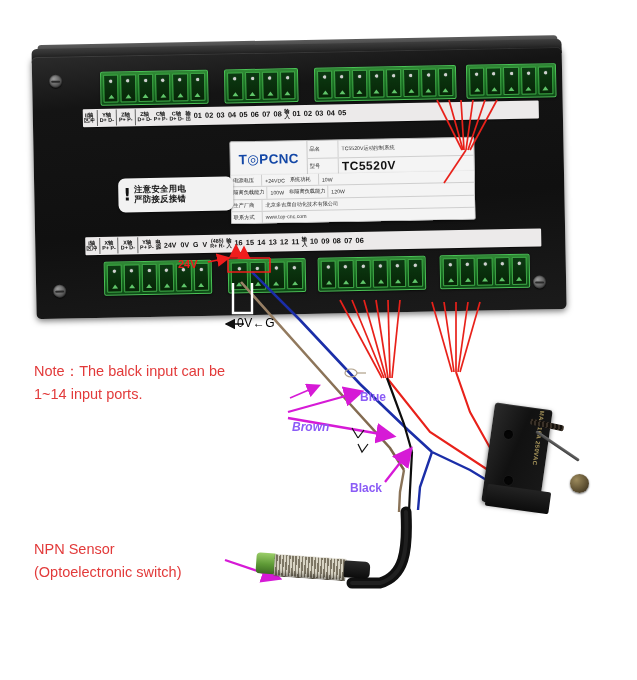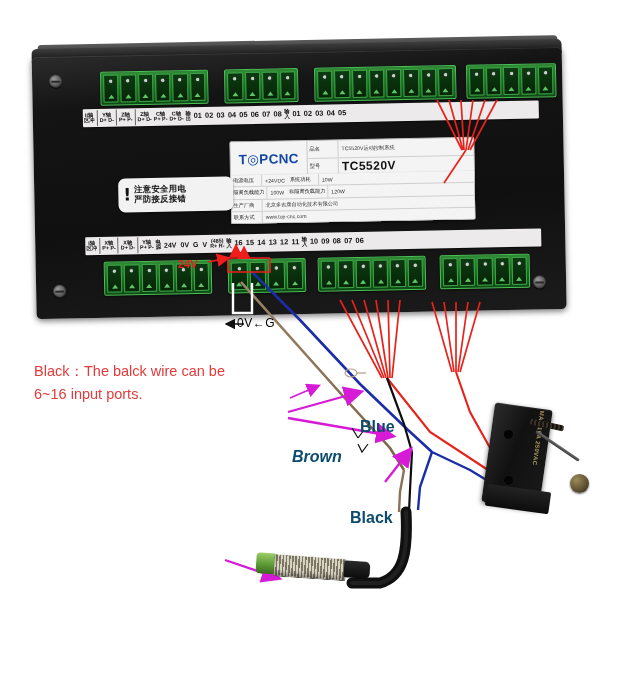--- a/index.html
+++ b/index.html
@@ -73,21 +73,21 @@
   .warn{position:absolute;background:#f2f2f2;border-radius:7px;display:flex;align-items:center;
         padding:2px 5px;box-shadow:0 1px 2px rgba(0,0,0,.5);}
   .warn .bang{font-size:17px;color:#111;font-weight:700;line-height:.8;margin-right:3px;
         font-family:"DejaVu Sans",sans-serif;}
   .warn .wt{display:flex;flex-direction:column;font-size:8.4px;font-weight:700;color:#111;
         line-height:1.18;letter-spacing:.3px;}
 
   
   .note{position:absolute;color:#e23a3a;font-size:14.5px;line-height:1.62;font-weight:400;}
   .npn{position:absolute;color:#e23a3a;font-size:14.5px;line-height:1.62;}
-  .wlabel{position:absolute;color:#0c4a6e;font-size:16px;font-weight:600;margin-top:28px;}
+  .wlabel{position:absolute;color:#8b5cf6;font-size:12px;font-weight:600;}
   .redtag{position:absolute;color:#f01d1d;font-size:11px;font-weight:700;}
   .gv{position:absolute;color:#000;font-size:12px;font-weight:500;letter-spacing:.5px;}
 
   svg.ov{position:absolute;left:0;top:0;width:637px;height:680px;overflow:visible;}
 </style>
 </head>
 <body>
 
 <div id="stage">
 
@@ -454,25 +454,27 @@
                 background:linear-gradient(180deg,#9ccf6a,#5e9a36 55%,#3c6b22);"></div>
     <div style="position:absolute;left:18px;top:4px;width:72px;height:21px;
                 background:repeating-linear-gradient(90deg,#d8d4c4 0 1.6px,#7d7664 1.6px 3.2px);
                 border-top:1px solid #e9e6dc;border-bottom:1px solid #4b4639;border-radius:1px;
                 box-shadow:inset 0 -3px 4px rgba(0,0,0,.35);"></div>
     <div style="position:absolute;left:88px;top:6px;width:26px;height:17px;border-radius:2px 5px 5px 2px;
                 background:linear-gradient(180deg,#2a2a2a,#0b0b0b);"></div>
   </div>
 
   <div class="note" style="left:34px;top:360px;width:250px;">
-    <div>Black：The balck wire can be</div>
-    <div>6~16 input ports.</div>
+    <div>Note：The balck input can be</div>
+    <div>1~14 input ports.</div>
   </div>
 
   <div class="npn" style="left:34px;top:538px;width:220px;">
+    <div>NPN Sensor</div>
+    <div>(Optoelectronic switch)</div>
   </div>
 
   <div class="wlabel" style="left:360px;top:390px;">Blue</div>
   <div class="wlabel" style="left:292px;top:420px;font-style:italic;">Brown</div>
   <div class="wlabel" style="left:350px;top:481px;text-align:center;">Black</div>
 
   <div class="redtag" style="left:178px;top:258px;">24V</div>
   <div class="gv" style="left:205px;top:316px;margin-left:32px;">0V←G</div>
 
 </div>

